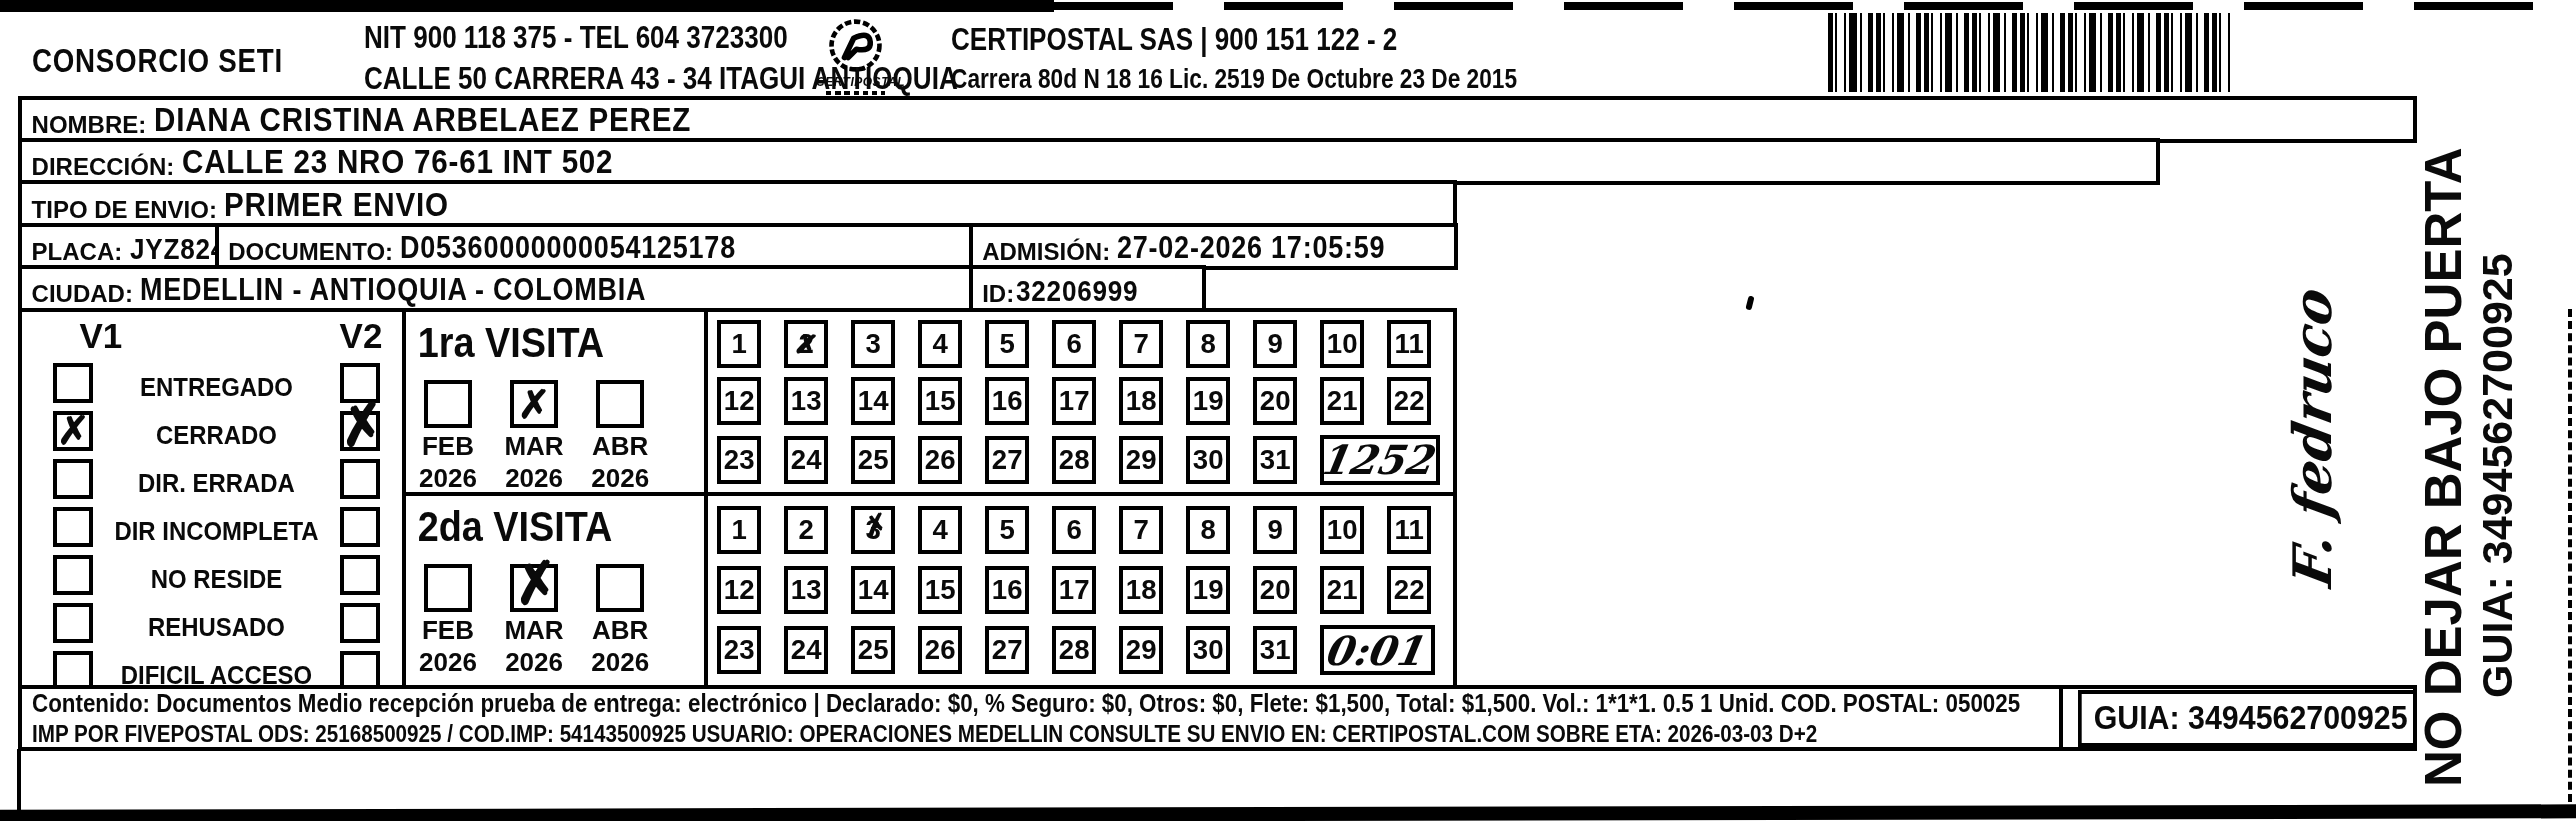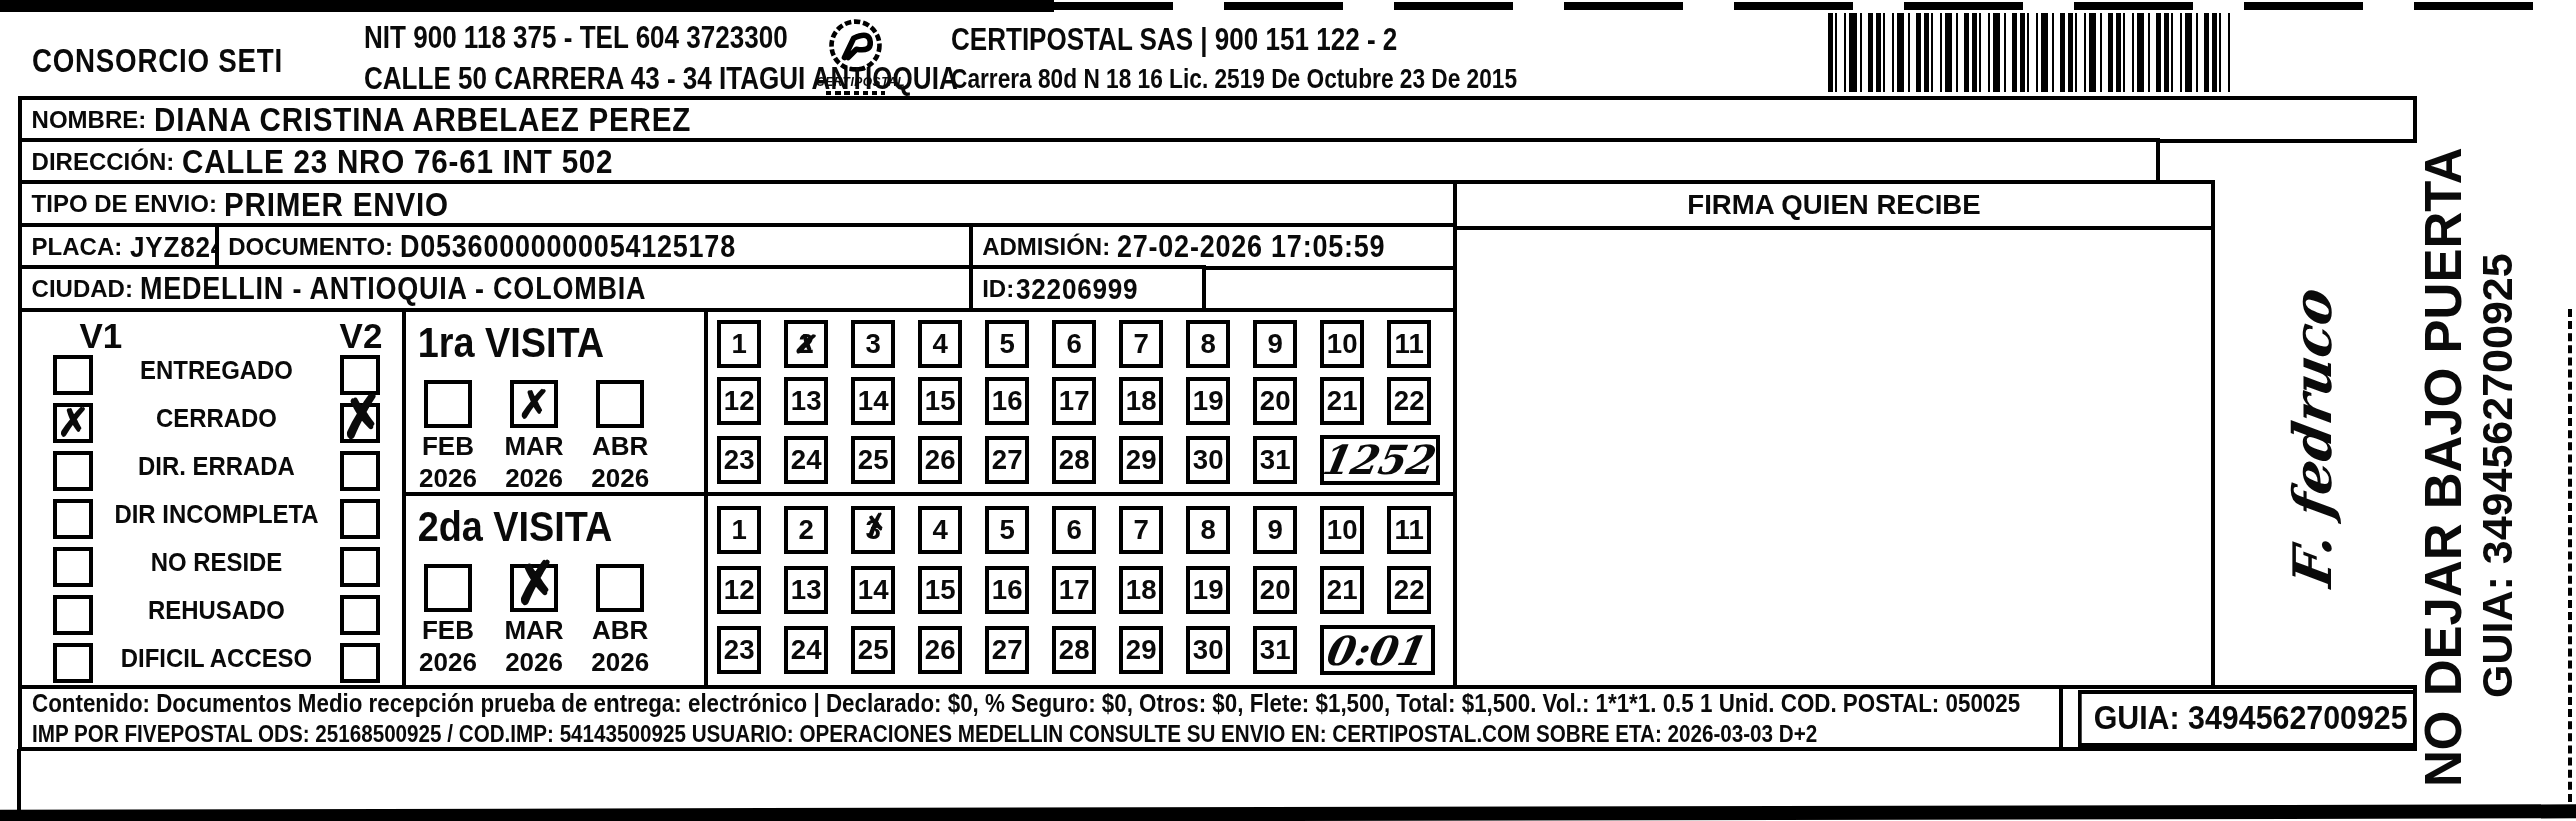--- a/index.html
+++ b/index.html
@@ -26,31 +26,31 @@
   .logo-name{font-size:12px;font-weight:bold;letter-spacing:0.5px;margin-top:-3.7px;}
   .logo-tag{margin:1.8px auto 0;width:59px;height:4.6px;
     background:repeating-linear-gradient(90deg,#000 0 5.5px,transparent 5.5px 9.2px);}
   .barcode{position:absolute;left:1828px;top:13px;width:404px;height:79px;
     background:repeating-linear-gradient(90deg,
       #000 0 4.6px,#fff 4.6px 7.3px,#000 7.3px 9.2px,#fff 9.2px 15.6px,
       #000 15.6px 18.4px,#fff 18.4px 21px,#000 21px 28.5px,#fff 28.5px 32px,
       #000 32px 34px,#fff 34px 40px,#000 40px 45px,#fff 45px 48px);}
   
   .c{position:absolute;border:4.6px solid #000;background:#fff;box-sizing:border-box;
-     display:flex;align-items:center;overflow:hidden;}
+     display:flex;align-items:flex-end;overflow:hidden;}
   .lbl{font-weight:bold;font-size:24px;margin:0 7.3px 0 9.2px;white-space:nowrap;flex:none;}
   .val{font-weight:bold;font-size:34px;white-space:nowrap;letter-spacing:0.9px;
        display:inline-block;transform:scaleX(.87);transform-origin:left center;}
   .panel-col{position:absolute;border:4.6px solid #000;background:#fff;box-sizing:border-box;}
   .col-head{height:42px;border-bottom:4.6px solid #000;display:flex;align-items:center;justify-content:center;
             font-weight:bold;white-space:nowrap;}
   
   .vhead{display:flex;justify-content:space-between;font-size:35px;font-weight:bold;
          padding:3.7px 20px 0 57px;height:39px;}
-  .srow{display:flex;align-items:flex-start;height:48px;}
+  .srow{display:flex;align-items:flex-end;height:48px;}
   .cb{width:40px;height:40px;border:4.6px solid #000;box-sizing:border-box;position:relative;
       display:flex;align-items:center;justify-content:center;flex:none;background:#fff;}
   .scb-l{margin-left:31px;}
   .scb-r{margin-right:22px;}
   .slabel{flex:1;text-align:center;font-weight:bold;font-size:26px;transform:scaleX(.92);}
   .xm{font-size:39px;font-weight:bold;line-height:1;}
   .hwx{font-family:"DejaVu Serif",serif;font-size:55px;font-weight:bold;
        transform:rotate(-8deg) translate(2.8px,-5.5px);}
   
   .visit-title{font-size:42px;font-weight:bold;padding:7.3px 0 0 13px;transform:scaleX(.9);transform-origin:left;}
@@ -443,23 +443,20 @@
         </div>
         <div class="dcell">
           <span>31</span>
         </div>
         <div class="dwide">
           <span class="hw">0:01</span>
         </div>
       </div>
     </div>
 
-  <div class="panel-col" style="left:1453px;top:180px;width:762px;height:511px;">
-    <div class="col-head" style="font-size:27.6px;">FIRMA QUIEN RECIBE</div>
-  </div>
   <div class="obs-hw">
     <span class="hw">F. fedruco</span>
   </div>
 
   <div class="c foot-left" style="left:18.4px;top:685px;width:2045px;height:66px;">
     <div class="fl1">Contenido: Documentos Medio recepción prueba de entrega: electrónico | Declarado: $0, % Seguro: $0, Otros: $0, Flete: $1,500, Total: $1,500. Vol.: 1*1*1. 0.5 1 Unid. COD. POSTAL: 050025</div>
     <div class="fl2">IMP POR FIVEPOSTAL ODS: 25168500925 / COD.IMP: 54143500925 USUARIO: OPERACIONES MEDELLIN CONSULTE SU ENVIO EN: CERTIPOSTAL.COM SOBRE ETA: 2026-03-03 D+2</div>
   </div>
   <div class="c" style="left:2059px;top:685px;width:358px;height:66px;">
     <div class="guia-inner">GUIA: 3494562700925</div>

